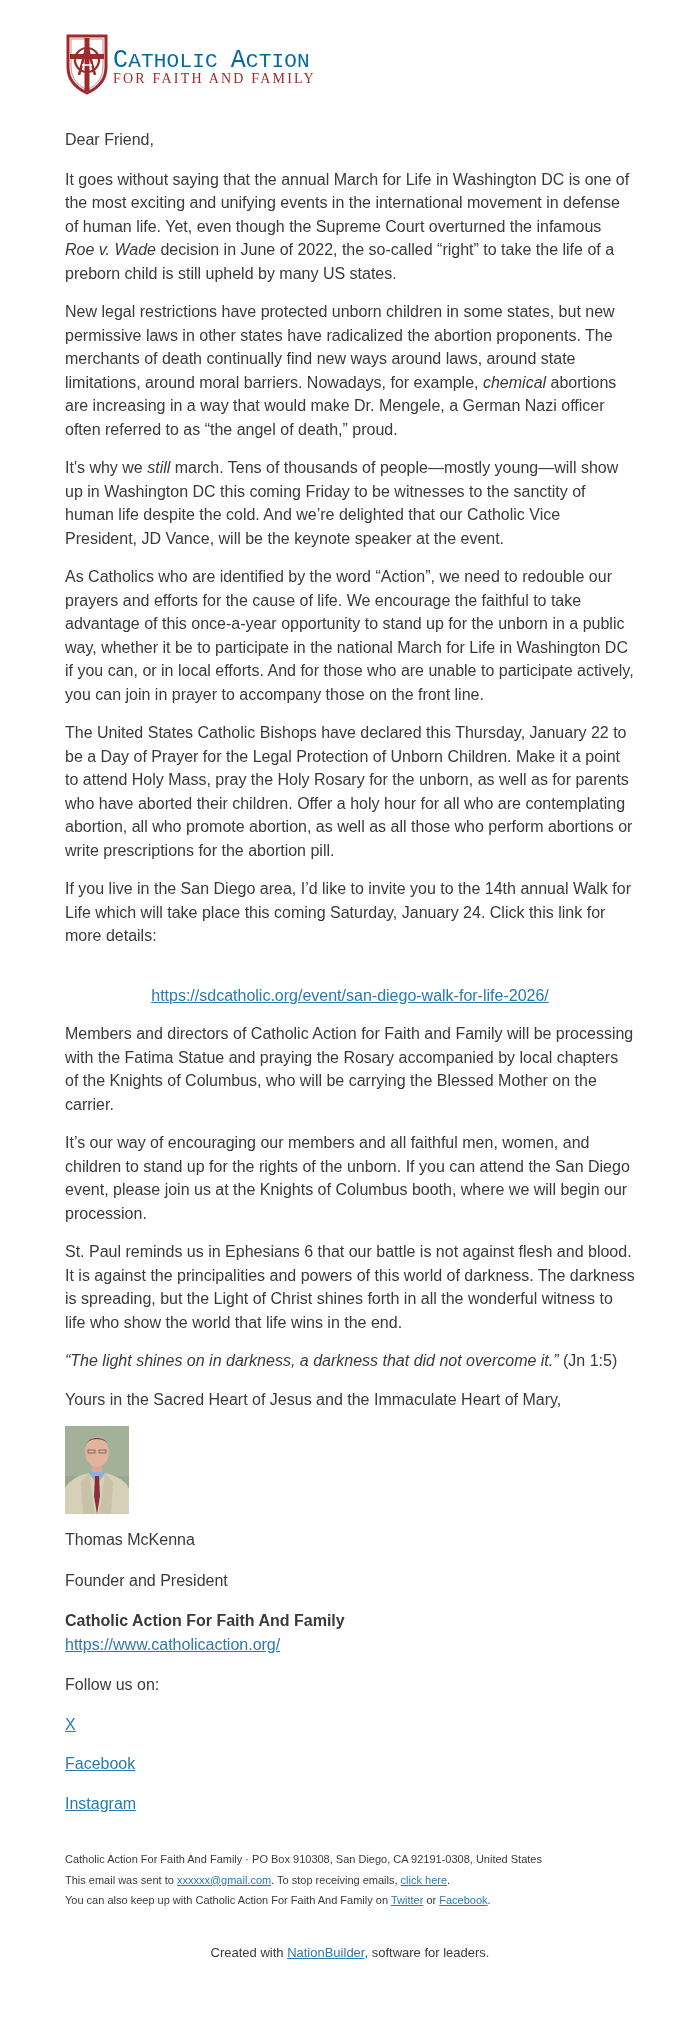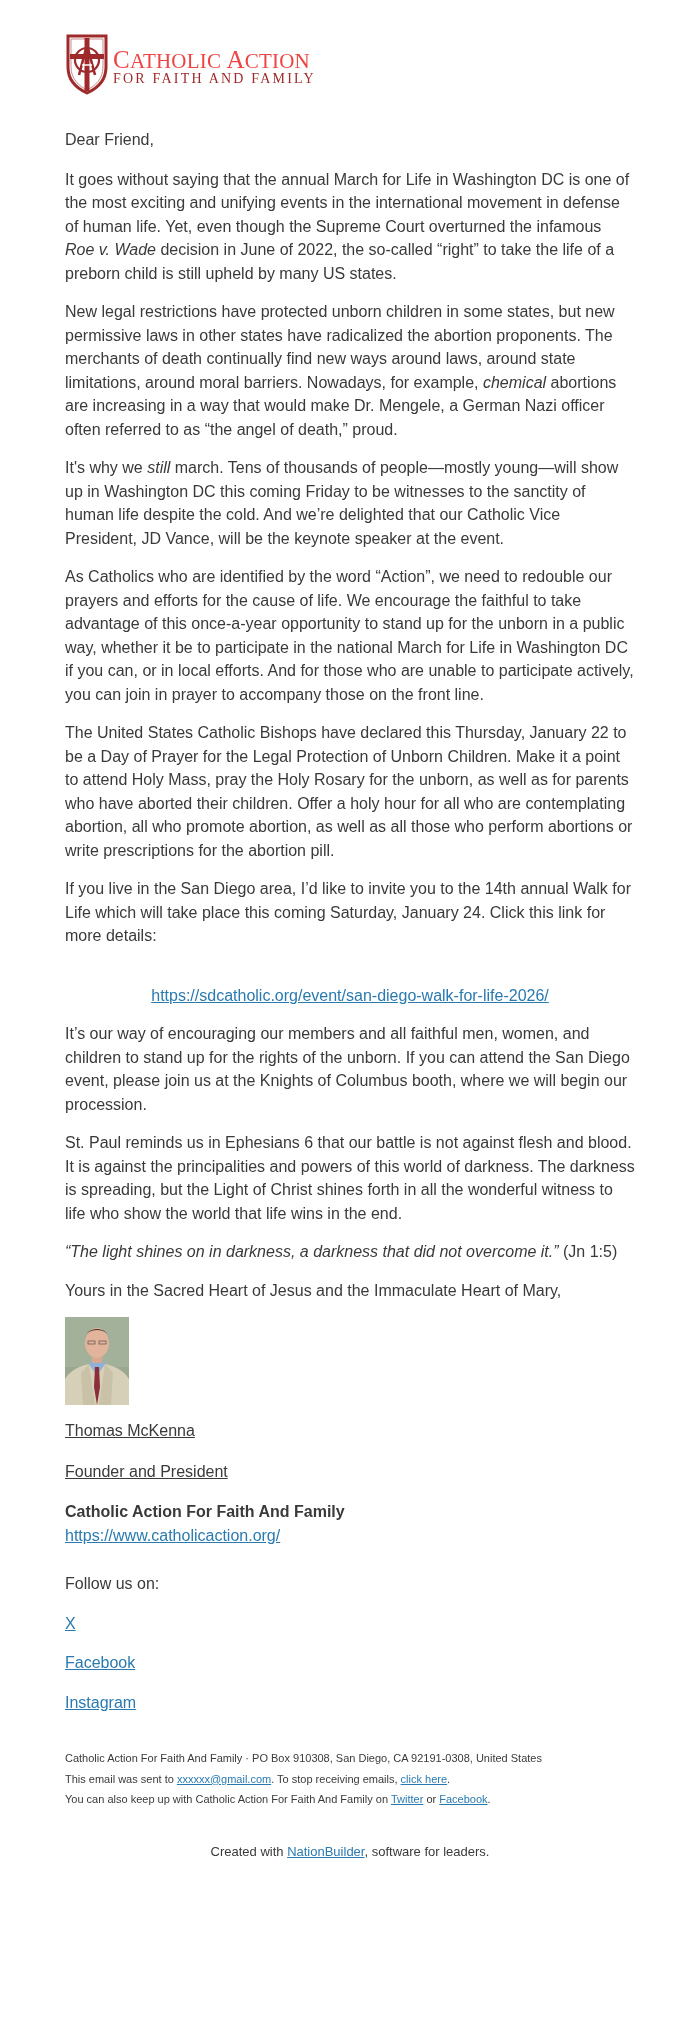--- a/index.html
+++ b/index.html
@@ -15,22 +15,22 @@
   }
   .logo {
     display: flex;
     align-items: center;
     height: 68px;
     margin-bottom: 30px;
   }
   .logo-shield { width: 44px; height: 62px; margin-right: 4px; }
   .logo-text { display: flex; flex-direction: column; margin-top: 6px; }
   .logo-title {
-    font-family: Liberation Serif, serif;
-    color: #ef4444;
+    font-family: Liberation Mono, monospace;
+    color: #0369a1;
     font-size: 21px;
     letter-spacing: 0.2px;
     line-height: 21px;
     font-variant: small-caps;
   }
   .logo-title .big { font-size: 25px; }
   .logo-sub {
     font-family: "Liberation Serif", serif;
     color: #9e2a2b;
     font-size: 14px;
@@ -44,23 +44,23 @@
     margin: 0 0 15px 0;
   }
   p.greet { margin-bottom: 16px; }
   a { color: #2a7ab0; text-decoration: underline; }
   .center { text-align: center; margin-top: 36px; }
   .photo {
     width: 64px; height: 88px;
     margin: 10px 0 14px 0;
     display: block;
   }
-  p.sig { margin-bottom: 17px; text-decoration: underline; }
+  p.sig { margin-bottom: 17px; }
   p.org { margin-bottom: 0; font-weight: bold; }
-  p.orglink { margin-bottom: 25px; }
+  p.orglink { margin-bottom: 17px; }
   .social p { margin-bottom: 16px; }
   .footer {
     margin-top: 34px;
     font-size: 11px;
     line-height: 20.5px;
     color: #3a3a3a;
   }
   .footer .line { display: block; }
   .created {
     text-align: center;
@@ -101,20 +101,21 @@
   <p><span>It's why we </span><em>still</em><span> march. Tens of thousands of people—mostly young—will show up in Washington DC this coming Friday to be witnesses to the sanctity of human life despite the cold. And we’re delighted that our Catholic Vice President, JD Vance, will be the keynote speaker at the event.</span></p>
 
   <p>As Catholics who are identified by the word “Action”, we need to redouble our prayers and efforts for the cause of life. We encourage the faithful to take advantage of this once-a-year opportunity to stand up for the unborn in a public way, whether it be to participate in the national March for Life in Washington DC if you can, or in local efforts. And for those who are unable to participate actively, you can join in prayer to accompany those on the front line.</p>
 
   <p>The United States Catholic Bishops have declared this Thursday, January 22 to be a Day of Prayer for the Legal Protection of Unborn Children. Make it a point to attend Holy Mass, pray the Holy Rosary for the unborn, as well as for parents who have aborted their children. Offer a holy hour for all who are contemplating abortion, all who promote abortion, as well as all those who perform abortions or write prescriptions for the abortion pill.</p>
 
   <p>If you live in the San Diego area, I’d like to invite you to the 14th annual Walk for Life which will take place this coming Saturday, January 24. Click this link for more details:</p>
 
   <p class="center"><a href="#">https://sdcatholic.org/event/san-diego-walk-for-life-2026/</a></p>
 
+  <p>Members and directors of Catholic Action for Faith and Family will be processing with the Fatima Statue and praying the Rosary accompanied by local chapters of the Knights of Columbus, who will be carrying the Blessed Mother on the carrier.</p>
 
   <p>It’s our way of encouraging our members and all faithful men, women, and children to stand up for the rights of the unborn. If you can attend the San Diego event, please join us at the Knights of Columbus booth, where we will begin our procession.</p>
 
   <p>St. Paul reminds us in Ephesians 6 that our battle is not against flesh and blood. It is against the principalities and powers of this world of darkness. The darkness is spreading, but the Light of Christ shines forth in all the wonderful witness to life who show the world that life wins in the end.</p>
 
   <p><em>“The light shines on in darkness, a darkness that did not overcome it.”</em><span> (Jn 1:5)</span></p>
 
   <p>Yours in the Sacred Heart of Jesus and the Immaculate Heart of Mary,</p>
 
   <svg class="photo" viewBox="0 0 64 88" aria-label="Photo of Thomas McKenna">

